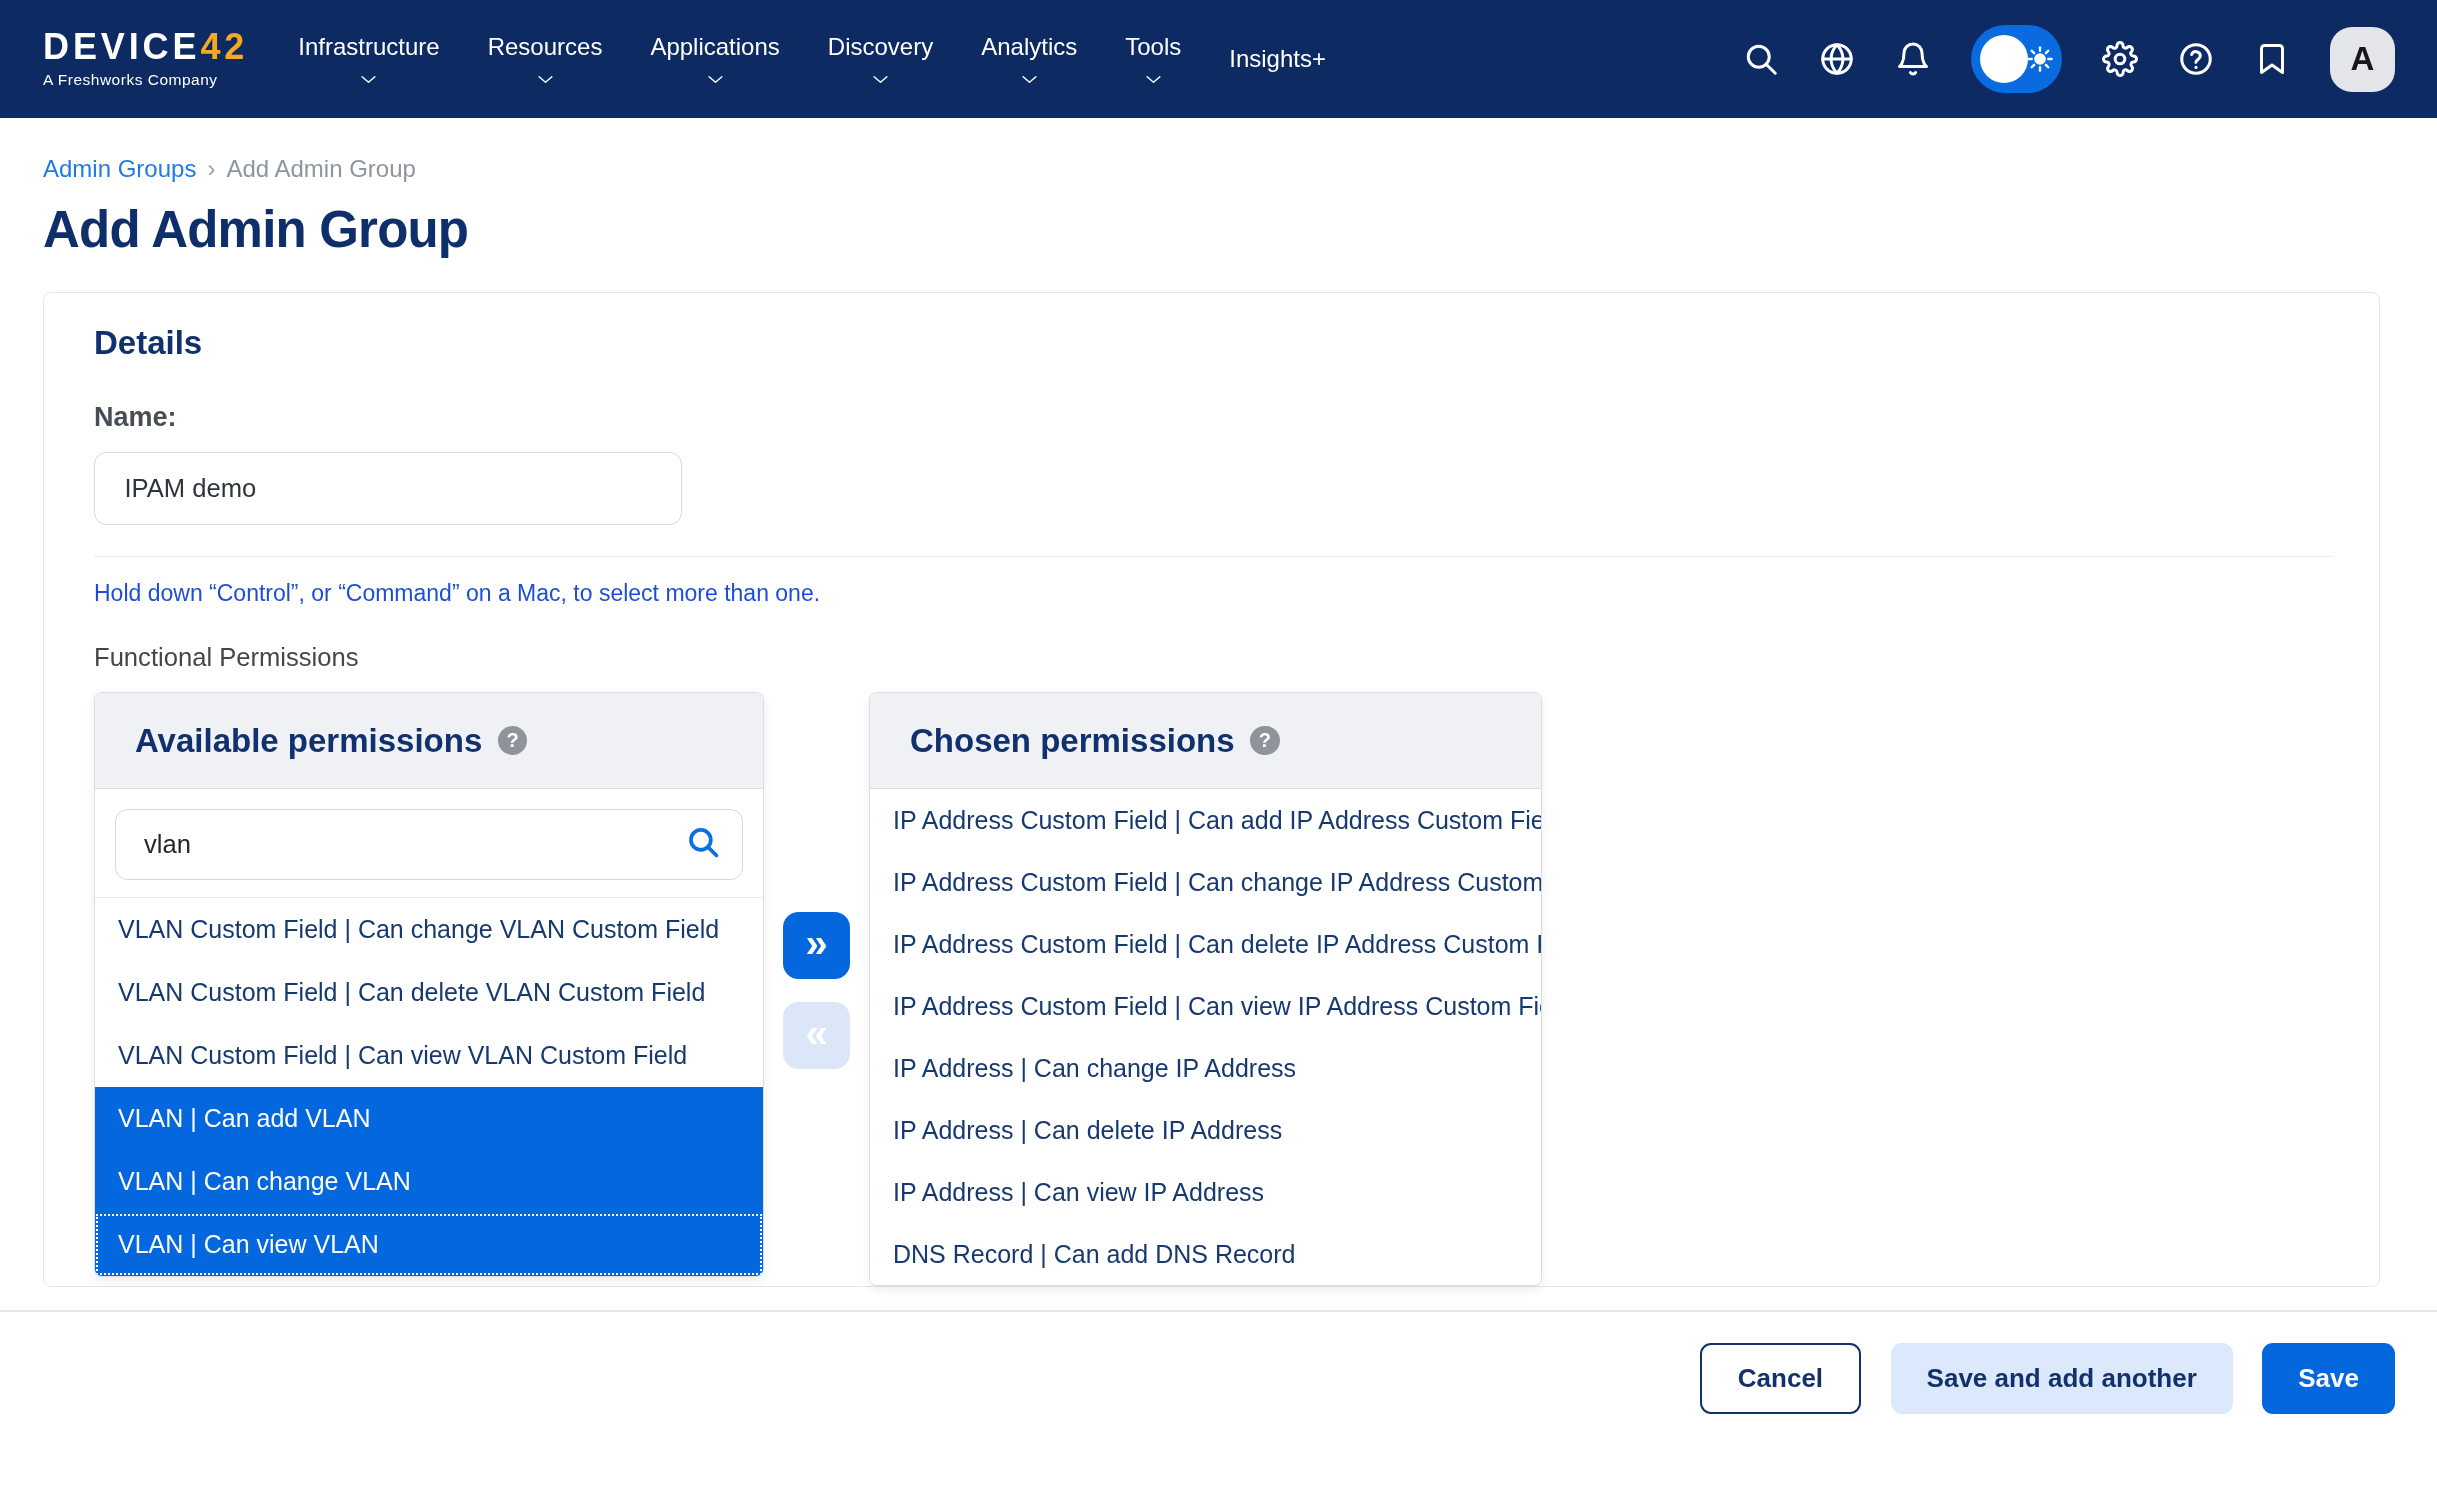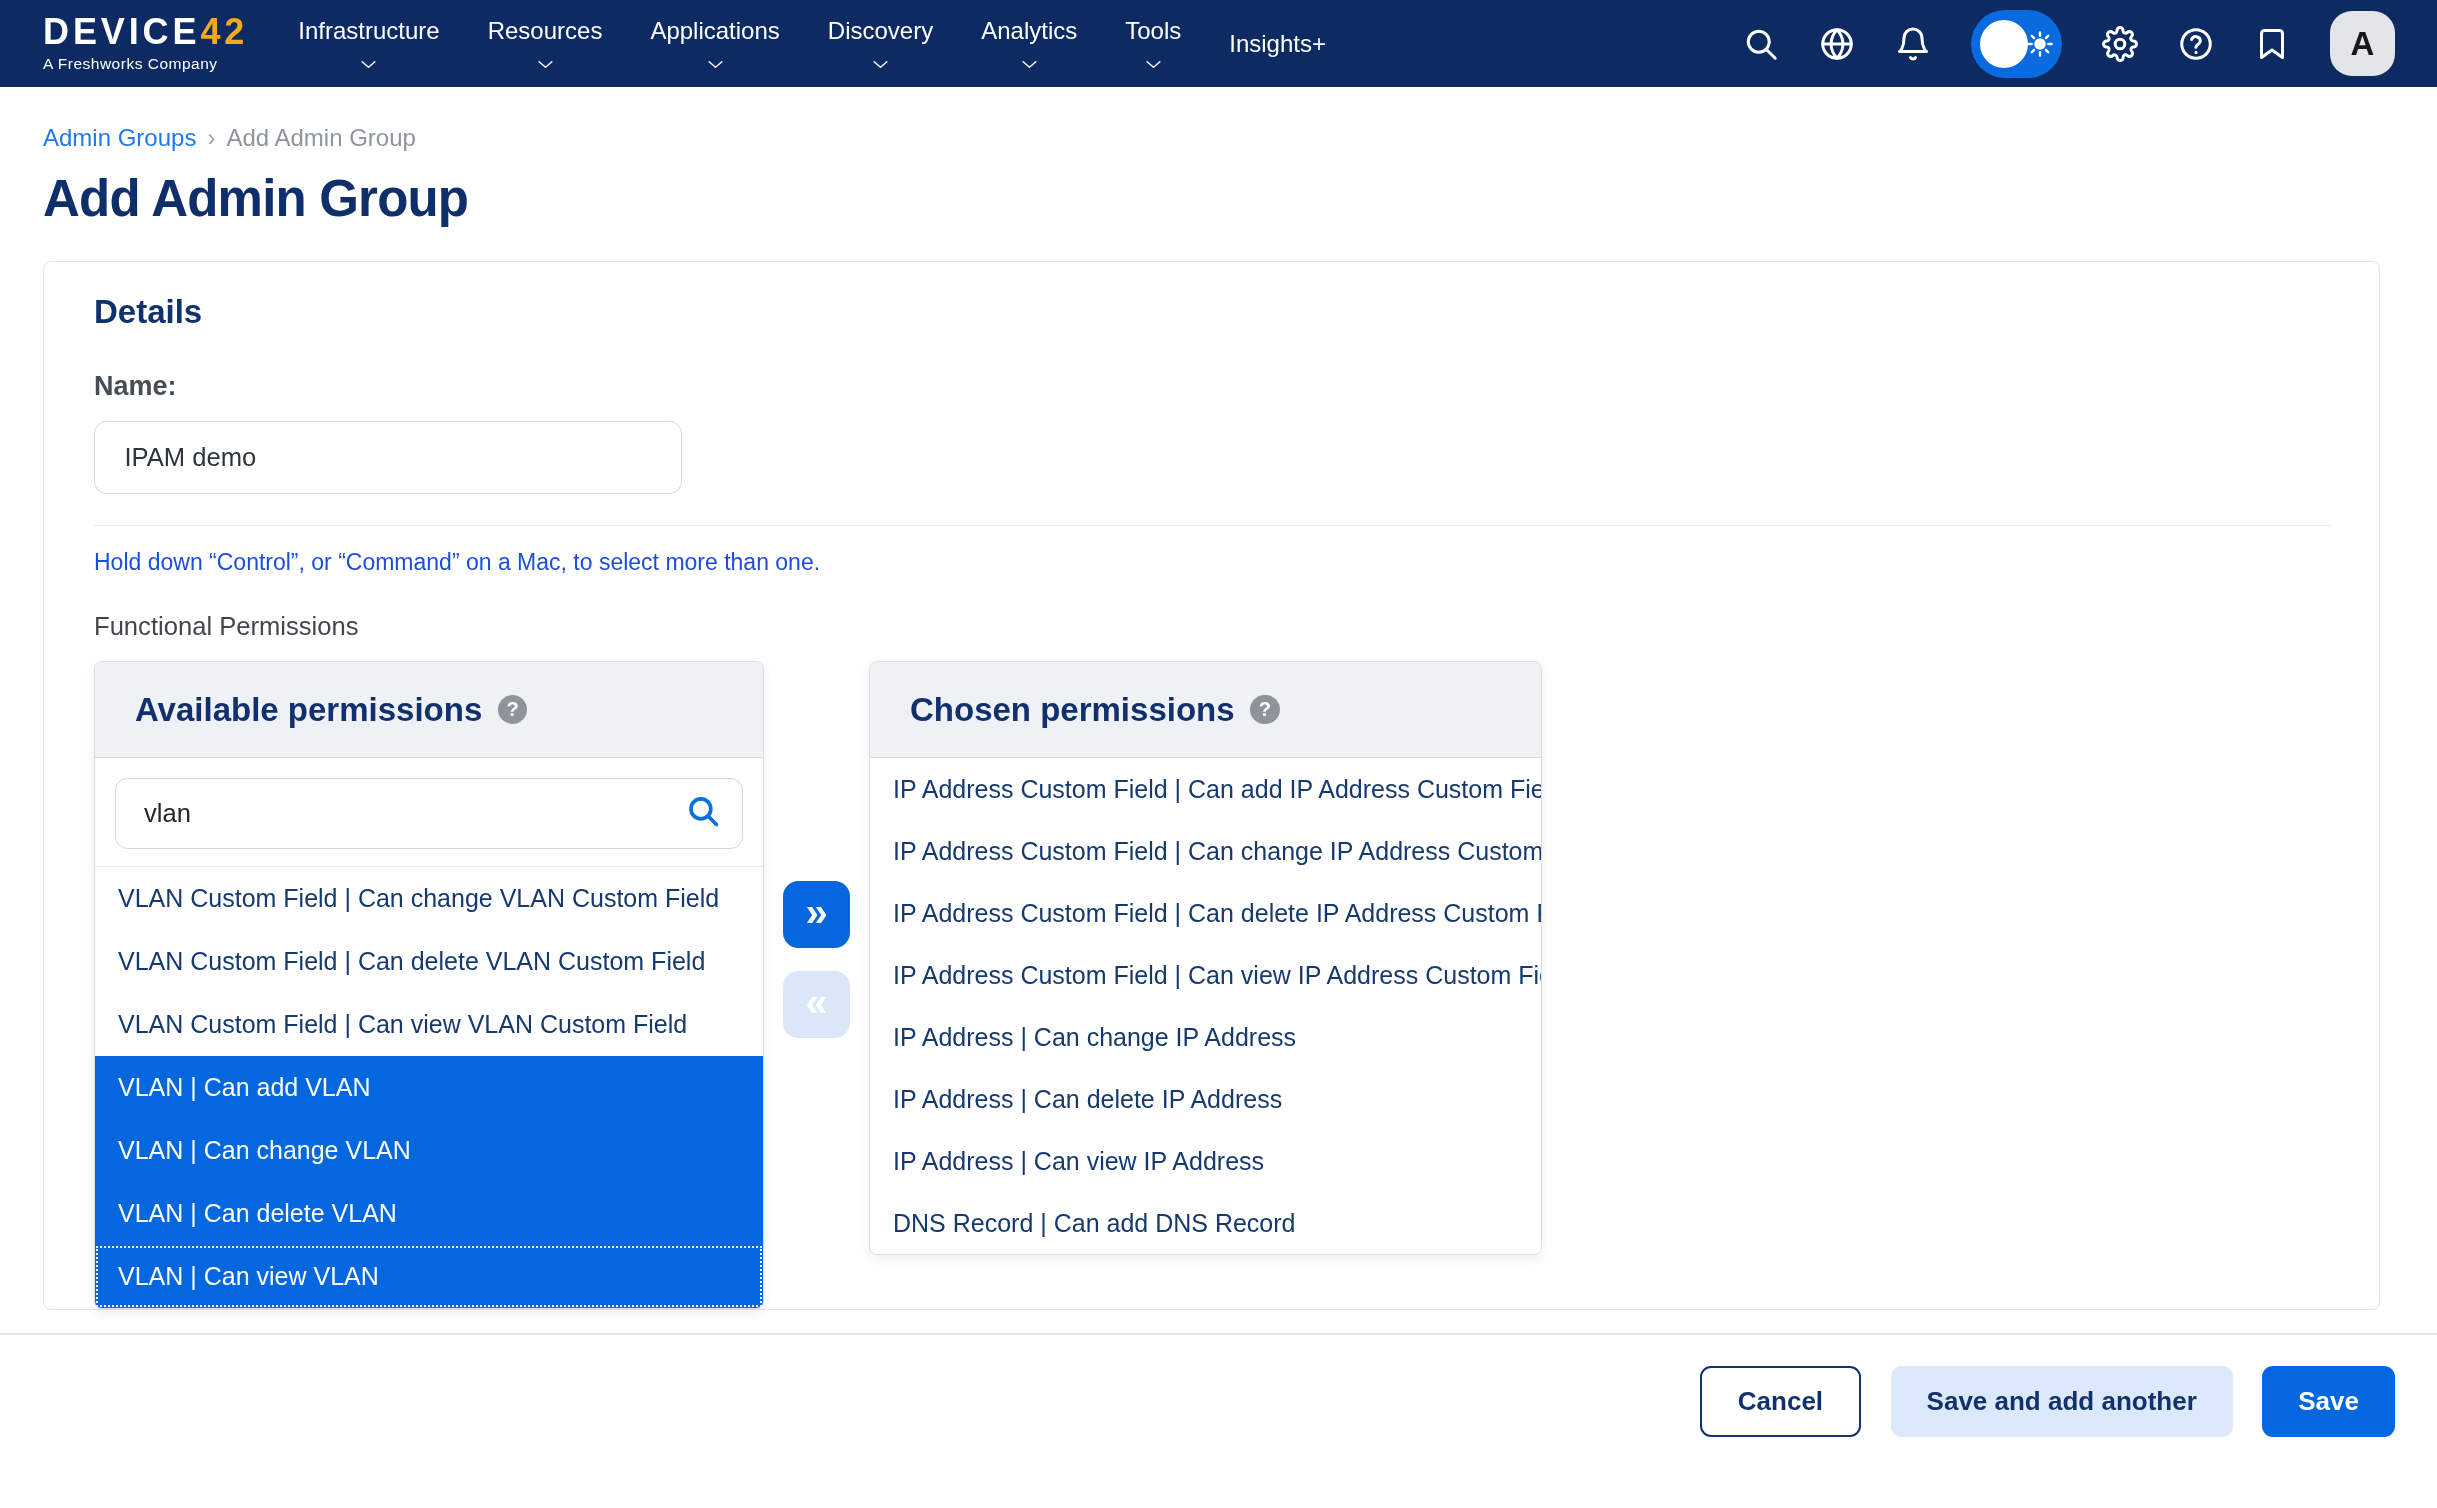--- a/index.html
+++ b/index.html
@@ -1,19 +1,19 @@
 <!DOCTYPE html>
 <html style="font-size:12.4px"><head>
 <meta charset="utf-8">
 <style>
   * { box-sizing: border-box; margin: 0; padding: 0; }
   html,body { width:2438px; height:1509px; background:#ffffff; font-family:"Liberation Sans",sans-serif; overflow:hidden; }
 
   
-  .topnav { height:87px; background:#0e2a63; display:flex; align-items:center; padding:0 43px; }
+  .topnav { height:118px; background:#0e2a63; display:flex; align-items:center; padding:0 43px; }
   .logo { display:flex; flex-direction:column; margin-right:50px; cursor:pointer; }
   .brand { font-size:36px; font-weight:700; letter-spacing:3.9px; color:#ffffff; line-height:1; }
   .brand-num { color:#f7a821; }
   .tagline { color:#ffffff; font-size:15.5px; margin-top:5.4px; letter-spacing:0.5px; }
   .menu { display:flex; align-items:center; gap:48px; }
   .nav-item { color:#ffffff; font-size:24px; display:flex; align-items:center; gap:10px; cursor:pointer; white-space:nowrap;flex-direction:column; }
   .chev { width:17px; height:11px; margin-top:3.1px; }
   .nav-right { margin-left:auto; display:flex; align-items:center; gap:40px; }
   .icon-btn { display:flex; align-items:center; justify-content:center; cursor:pointer; }
   .icon-btn svg { width:36px; height:36px; }
@@ -203,21 +203,20 @@
               <circle cx="10.5" cy="10.5" r="7"></circle>
               <line x1="15.8" y1="15.8" x2="21.5" y2="21.5"></line>
             </svg>
         </div>
         <div class="perm-list" id="available-list">
             <div class="perm-item">VLAN Custom Field | Can change VLAN Custom Field</div>
             <div class="perm-item">VLAN Custom Field | Can delete VLAN Custom Field</div>
             <div class="perm-item">VLAN Custom Field | Can view VLAN Custom Field</div>
             <div class="perm-item selected">VLAN | Can add VLAN</div>
             <div class="perm-item selected">VLAN | Can change VLAN</div>
-            <div class="perm-item selected">VLAN | Can delete VLAN</div>
             <div class="perm-item selected focused">VLAN | Can view VLAN</div>
           </div>
       </div>
 
       <div class="transfer">
         <button class="tbtn right">»</button>
         <button class="tbtn left">«</button>
       </div>
 
       <div class="panel chosen">

